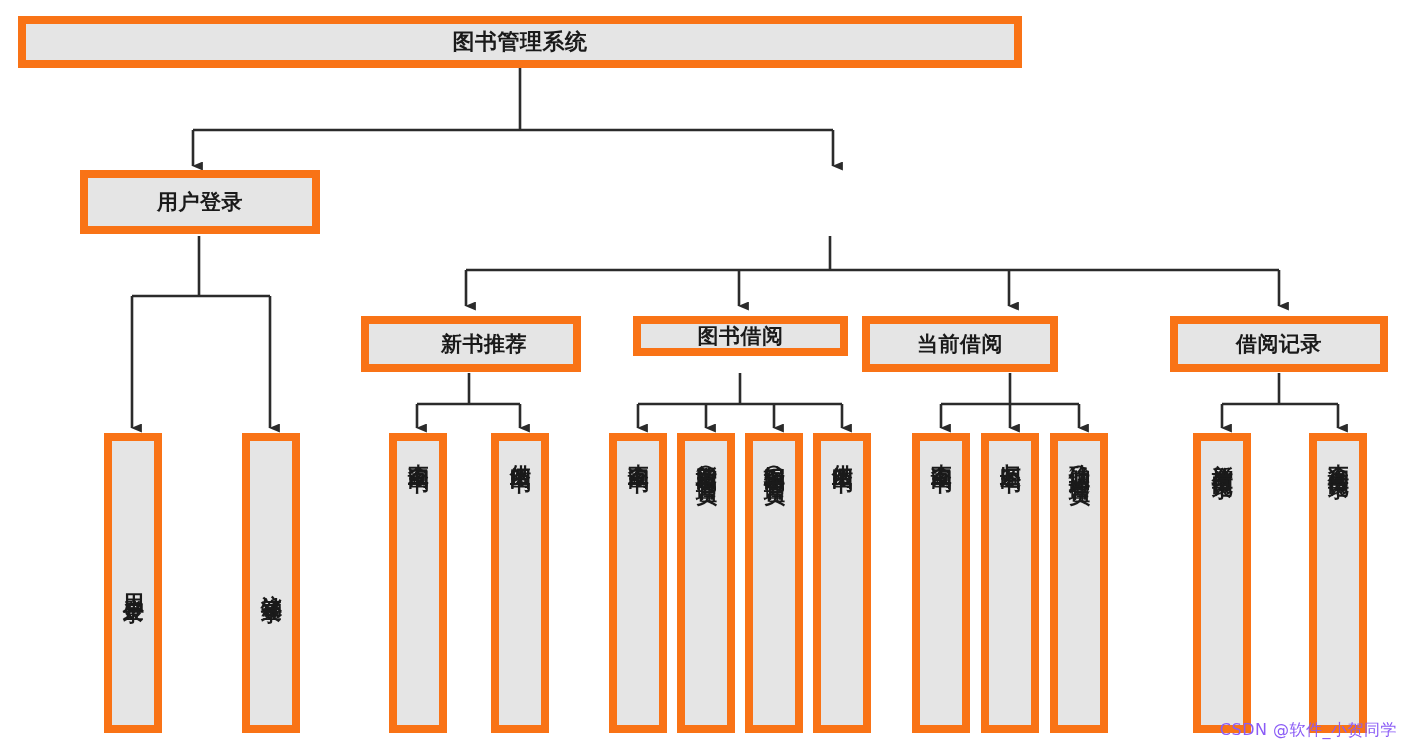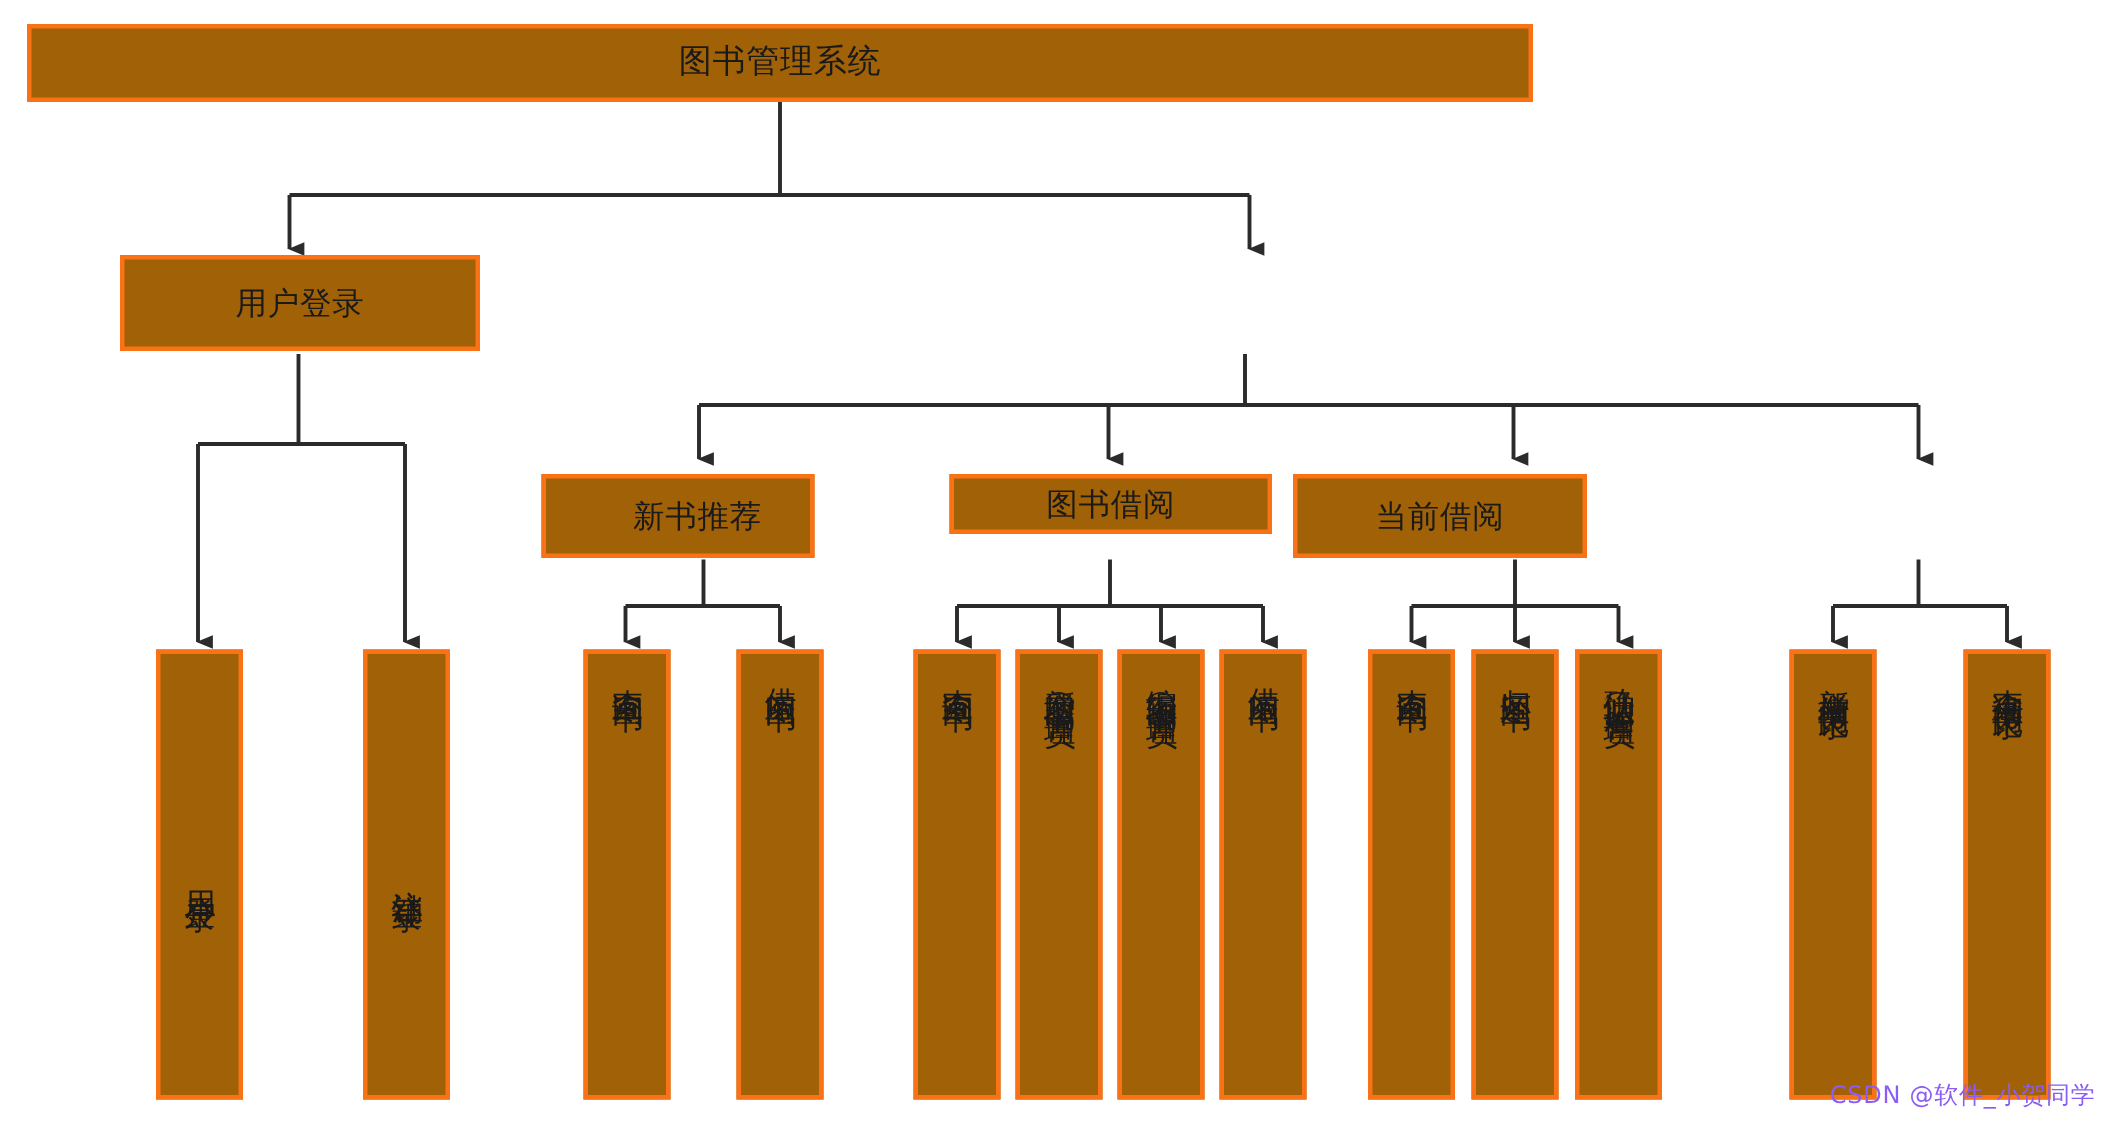--- a/index.html
+++ b/index.html
@@ -22,26 +22,27 @@
     position: absolute;
     left: 0;
     top: 0;
     width: 1405px;
     height: 747px;
     pointer-events: none;
   }
   .node {
     position: absolute;
     box-sizing: border-box;
-    background: #a16207;
-    border: 3px solid #f97316;
+    background: #e5e5e5;
+    border: 8px solid #f97316;
     display: flex;
     align-items: center;
     justify-content: center;
     color: #1a1a1a;
+    font-weight: bold;
   }
   .node-label {
     display: block;
     text-align: center;
     line-height: 1.18;
     white-space: nowrap;
   }
   
   .node.horiz .node-label {
     font-size: 21px;
@@ -134,29 +135,32 @@
   </svg>
 
   <div class="node horiz root" style="left:18px; top:16px; width:1004px; height:52px;">
     <span class="node-label">图书管理系统</span>
   </div>
 
   <div class="node horiz" style="left:80px; top:170px; width:240px; height:64px;">
     <span class="node-label">用户登录</span>
   </div>
 
-  <div class="node horiz" style="left:361px; top:316px; width:182px; height:56px;padding-left:26px;">
+  <div class="node horiz" style="left:361px; top:316px; width:220px; height:56px;padding-left:26px;">
     <span class="node-label">新书推荐</span>
   </div>
   <div class="node horiz" style="left:633px; top:316px; width:215px; height:40px;">
     <span class="node-label">图书借阅</span>
   </div>
   <div class="node horiz" style="left:862px; top:316px; width:196px; height:56px;justify-content:center;">
     <span class="node-label">当前借阅</span>
   </div>
+  <div class="node horiz" style="left:1170px; top:316px; width:218px; height:56px;">
+    <span class="node-label">借阅记录</span>
+  </div>
 
   <div class="node leaf mid" style="left:104px; top:433px; width:58px; height:300px;">
     <span class="node-label">用户登录</span>
   </div>
   <div class="node leaf mid" style="left:242px; top:433px; width:58px; height:300px;">
     <span class="node-label">注销登录</span>
   </div>
 
   <div class="node leaf" style="left:389px; top:433px; width:58px; height:300px;">
     <span class="node-label">查询图书</span>

